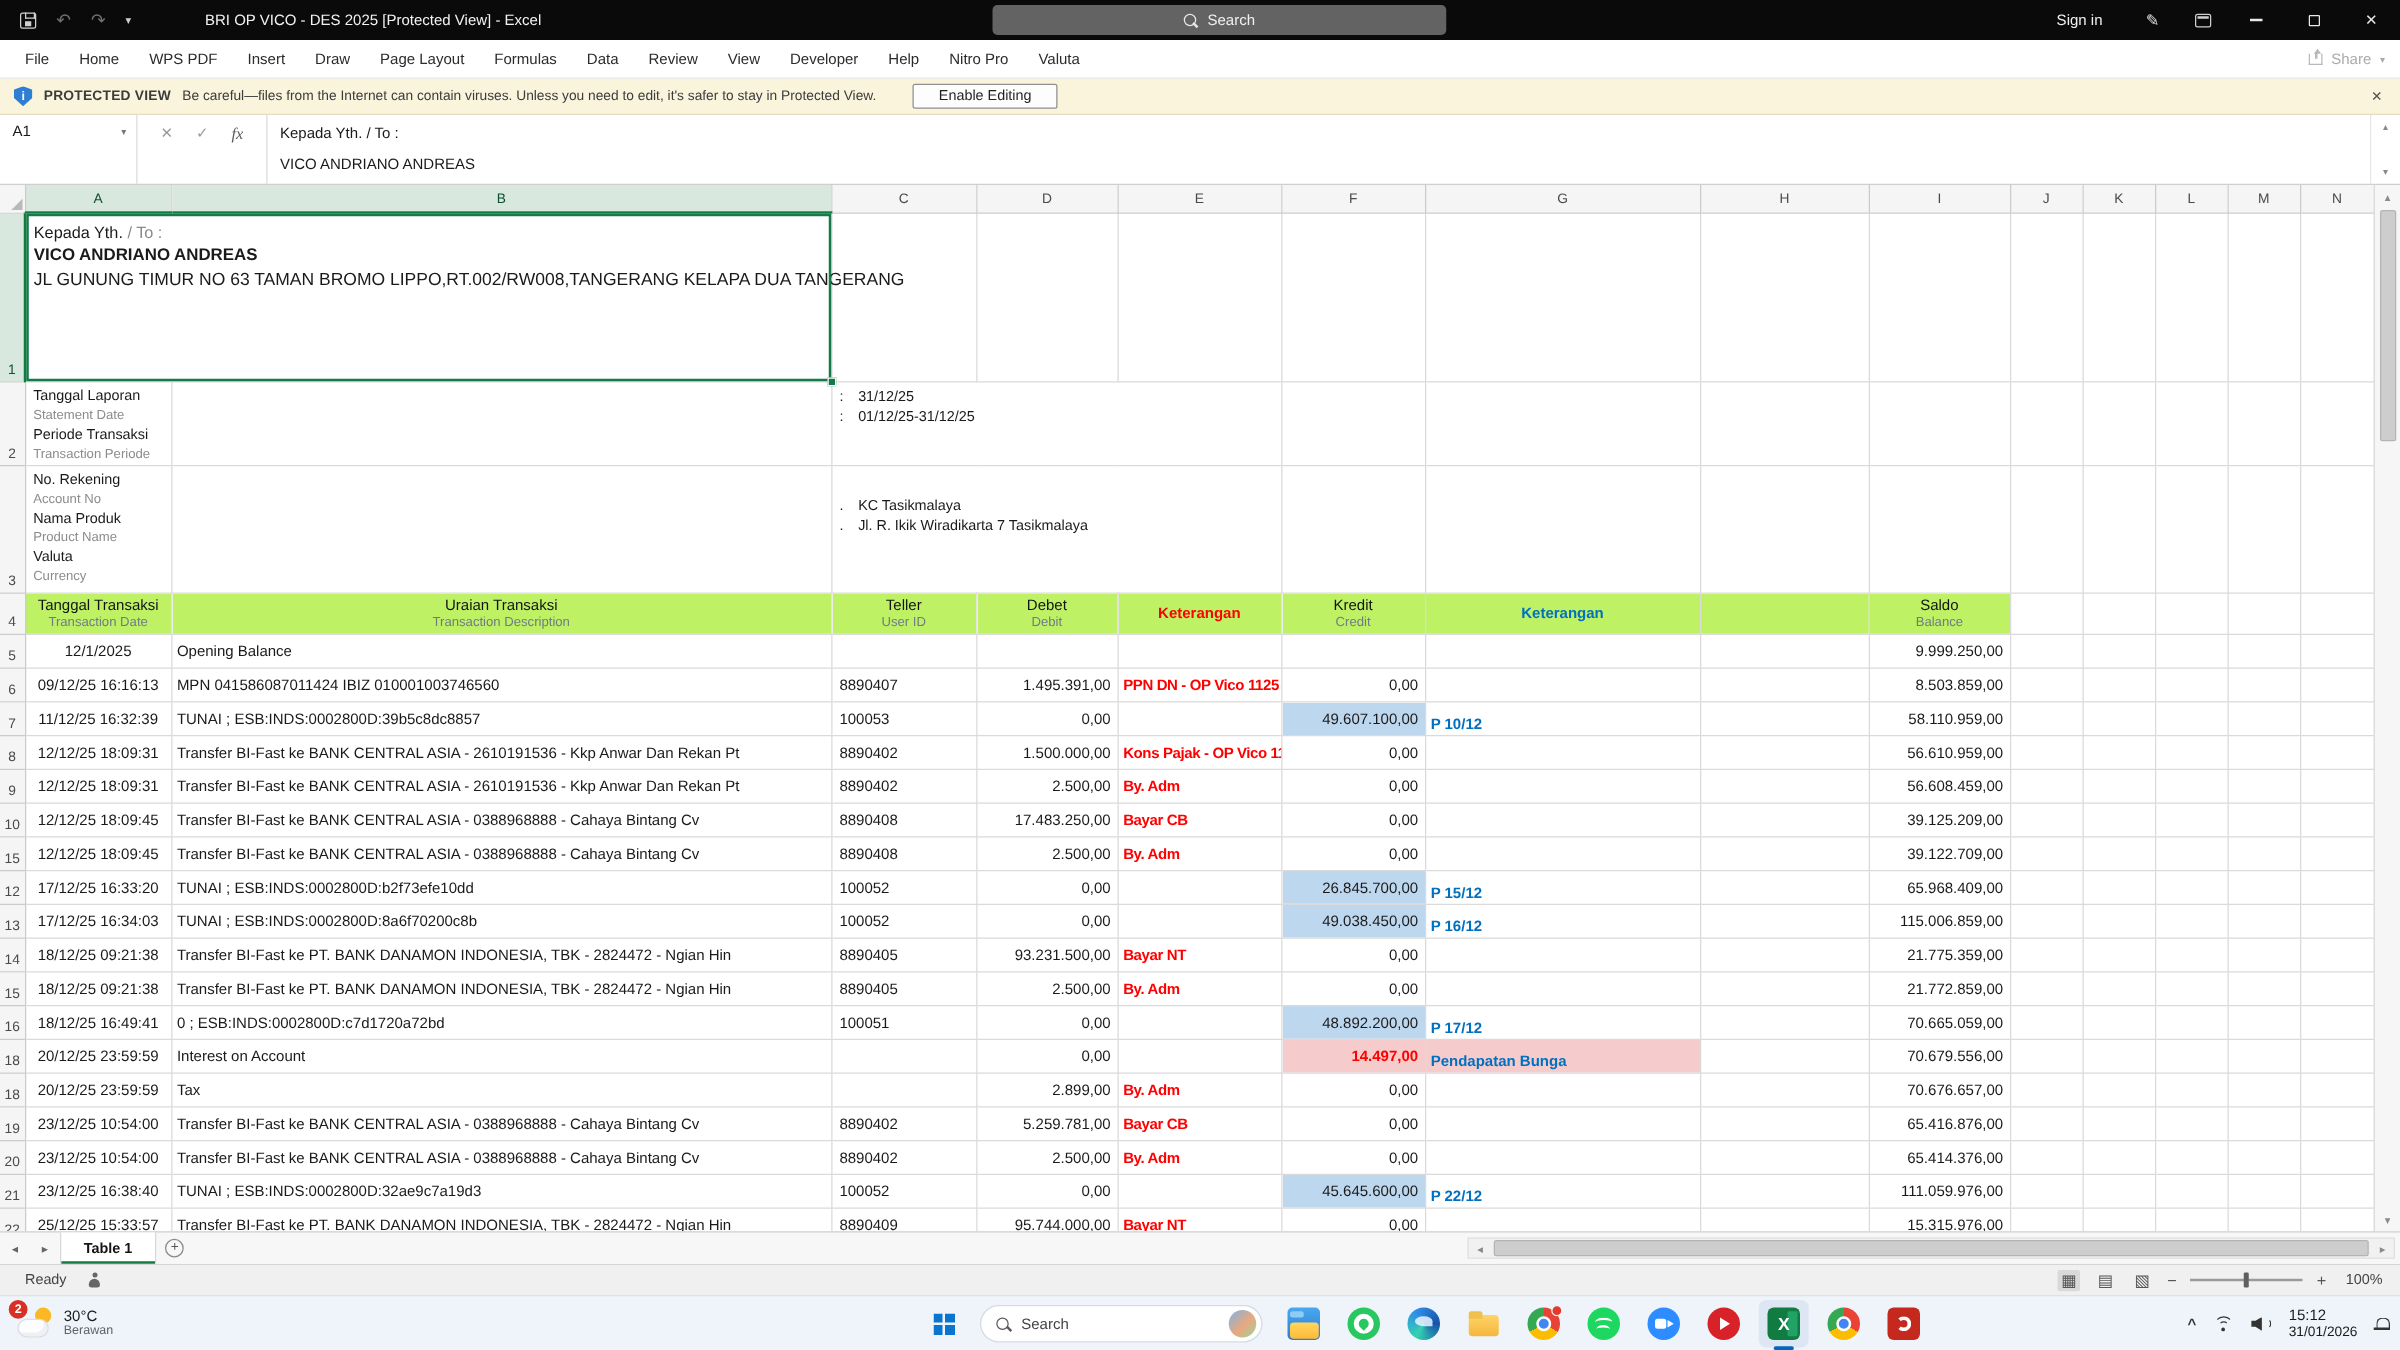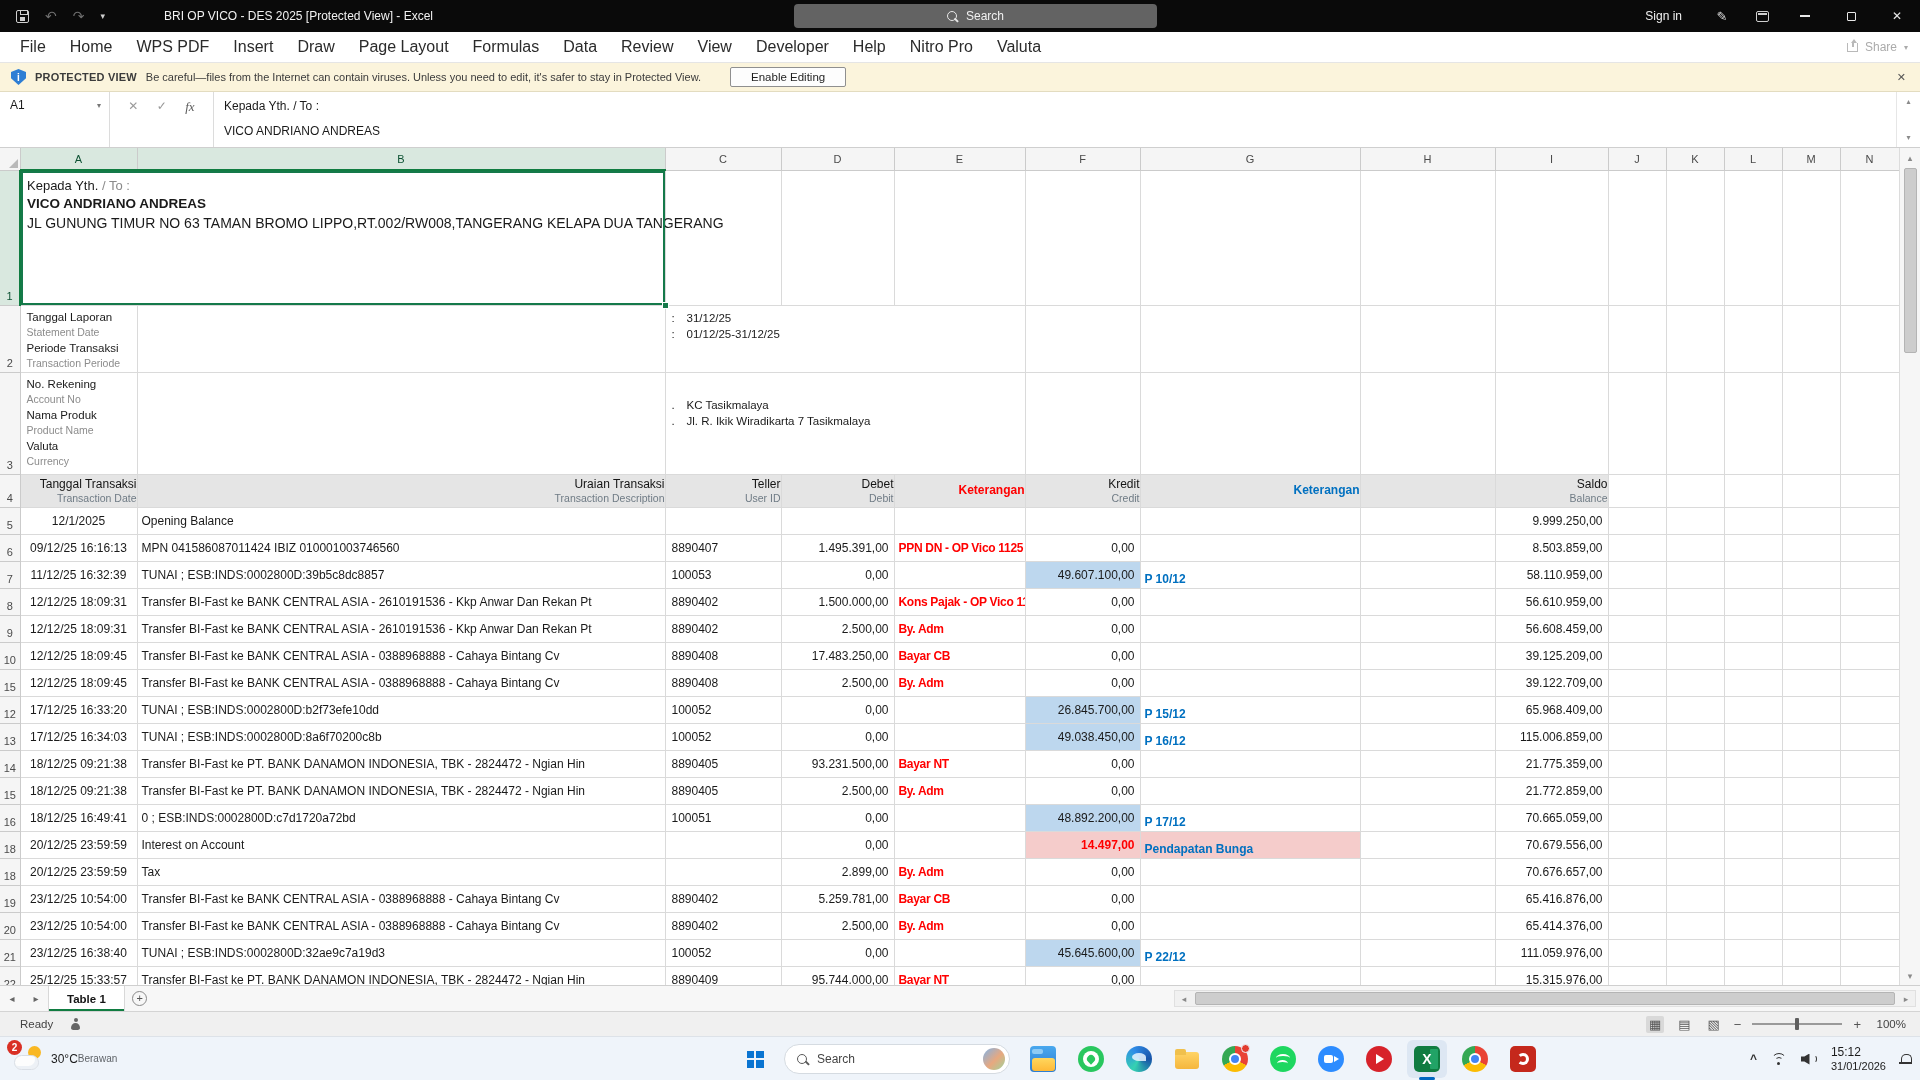--- a/index.html
+++ b/index.html
@@ -26,21 +26,21 @@
   .pen-glyph{font-size:13px}
   .rdo{width:13px;height:11px;border:1.5px solid #cfcfcf;border-radius:2px;position:relative}
   .rdo::after{content:"";position:absolute;left:1px;right:1px;top:1.5px;height:1.5px;background:#cfcfcf}
   .winbtn{width:46px;height:32px;display:flex;align-items:center;justify-content:center;color:#e8e8e8}
   .min-bar{width:10px;height:1.2px;background:#e8e8e8}
   .max-box{width:9px;height:9px;border:1.2px solid #e8e8e8;border-radius:1px}
   .close-x{font-size:12px}
 
   
   .ribbon{height:31px;background:#ffffff;border-bottom:1px solid #e5e5e5;display:flex;align-items:center;position:relative;flex:0 0 31px;padding-left:8px}
-  .rtab{font-size:16px;color:#2b2b2b;padding:0 12px;height:100%;display:flex;align-items:center;white-space:nowrap}
+  .rtab{font-size:12px;color:#2b2b2b;padding:0 12px;height:100%;display:flex;align-items:center;white-space:nowrap}
   .share-btn{position:absolute;right:12px;top:0;height:100%;display:flex;align-items:center;gap:7px;color:#ababab;font-size:12px}
   .share-ic{width:11px;height:9px;border:1.5px solid #b9b9b9;border-top:none;position:relative}
   .share-ic::before{content:"";position:absolute;left:2.8px;top:-4px;width:0;height:0;border-left:3px solid transparent;border-right:3px solid transparent;border-bottom:4px solid #b9b9b9}
   .share-ic::after{content:"";position:absolute;left:4.2px;top:-1px;width:1.5px;height:5px;background:#b9b9b9}
   .share-chev{font-size:8px;color:#ababab}
 
   
   .msgbar{height:29px;background:#fbf4dc;border-bottom:1px solid #e3dcc0;display:flex;align-items:center;gap:9px;padding-left:11px;position:relative;flex:0 0 29px}
   .shield{width:15px;height:16px;background:#2e7ed4;clip-path:polygon(50% 0,100% 18%,100% 58%,50% 100%,0 58%,0 18%);color:#fff;font-size:10px;font-weight:700;display:flex;align-items:center;justify-content:center;flex:0 0 15px}
   .pv-label{font-size:11px;font-weight:700;color:#3b3b3b;letter-spacing:.2px}
@@ -77,21 +77,21 @@
   .l1{font-size:13px;line-height:17px}
   .l1 .gray{color:#8a8a8a}
   .l2{font-size:13.5px;font-weight:700;line-height:18px;margin-top:1px}
   .l3{font-size:14px;line-height:16px;margin-top:2px}
   td.info-td{vertical-align:top;padding:4px 0 0 6px}
   .lbl-id{font-size:11.5px;color:#1a1a1a;line-height:15.5px}
   .lbl-en{font-size:10.5px;color:#8c8c8c;line-height:15.5px}
   .vals div{font-size:11.5px;line-height:16px;color:#1a1a1a}
   .vals .sep{display:inline-block;width:15px}
   .acct-vals{margin-top:20px}
-  td.th-blue{background:#e5e5e5;text-align:right;vertical-align:middle;padding:2px 0}
+  td.th-blue{background:#bef264;text-align:center;vertical-align:middle;padding:2px 0}
   .h-main{display:block;font-size:12px;line-height:15px;color:#141414}
   .h-sub{display:block;font-size:10.5px;line-height:12px;color:#6f7b85}
   .h-red{color:#ff0000;font-weight:700}
   .h-blue{color:#0070c0;font-weight:700}
   td.c-a{text-align:center}
   td.c-b{text-align:left;padding:0 4px}
   td.c-c{text-align:left;padding-left:6px}
   td.c-d,td.c-f,td.c-i{text-align:right;padding-right:5px}
   td.c-e{color:#ff0000;font-weight:700;padding-left:4px;letter-spacing:-.3px}
   td.c-g{color:#0070c0;font-weight:700;padding-left:4px}
@@ -129,21 +129,21 @@
   .zthumb{position:absolute;left:50%;top:-5px;transform:translateX(-50%);width:4px;height:12px;background:#5f5f5f;border-radius:1px}
   .zoom-label{min-width:34px;text-align:right}
 
   
   .taskbar{height:44px;background:#eff4fa;border-top:1px solid #dde2e8;position:relative;display:flex;align-items:center;flex:0 0 44px}
   .weather{display:flex;align-items:center;gap:9px;padding-left:14px}
   .wicon{width:28px;height:25px;position:relative}
   .wicon::before{content:"";position:absolute;right:1px;top:0;width:13px;height:13px;background:#f9b824;border-radius:50%}
   .wicon::after{content:"";position:absolute;left:0;bottom:1px;width:23px;height:13px;background:#fdfdfd;border:1px solid #d9dee5;border-radius:8px;box-shadow:inset -3px -3px 0 #edf1f6}
   .wbadge{position:absolute;left:-7px;top:-6px;background:#d93025;color:#fff;font-size:10px;font-weight:700;width:15px;height:15px;border-radius:50%;display:flex;align-items:center;justify-content:center;z-index:2}
-  .wtexts{display:flex;flex-direction:row;line-height:12px}
+  .wtexts{display:flex;flex-direction:column;line-height:12px}
   .wtemp{font-size:12px;color:#1b1b1b}
   .wdesc{font-size:10px;color:#5f6368}
   .dock{position:absolute;left:735px;top:0;height:44px;display:flex;align-items:center}
   .start-btn{width:40px;height:44px;display:flex;align-items:center;justify-content:center}
   .win-logo{width:17px;height:17px;display:grid;grid-template-columns:1fr 1fr;grid-template-rows:1fr 1fr;gap:2px}
   .win-logo i{background:#0a74d1}
   .tsearch-pill{width:226px;height:30px;background:#fff;border:1px solid #d5dbe1;border-radius:16px;display:flex;align-items:center;gap:9px;padding:0 4px 0 12px;margin:0 9px}
   .tsearch-pill .mag::before{border-color:#5a5a5a}
   .tsearch-pill .mag::after{background:#5a5a5a}
   .tsearch-text{font-size:12px;color:#444;flex:1}

